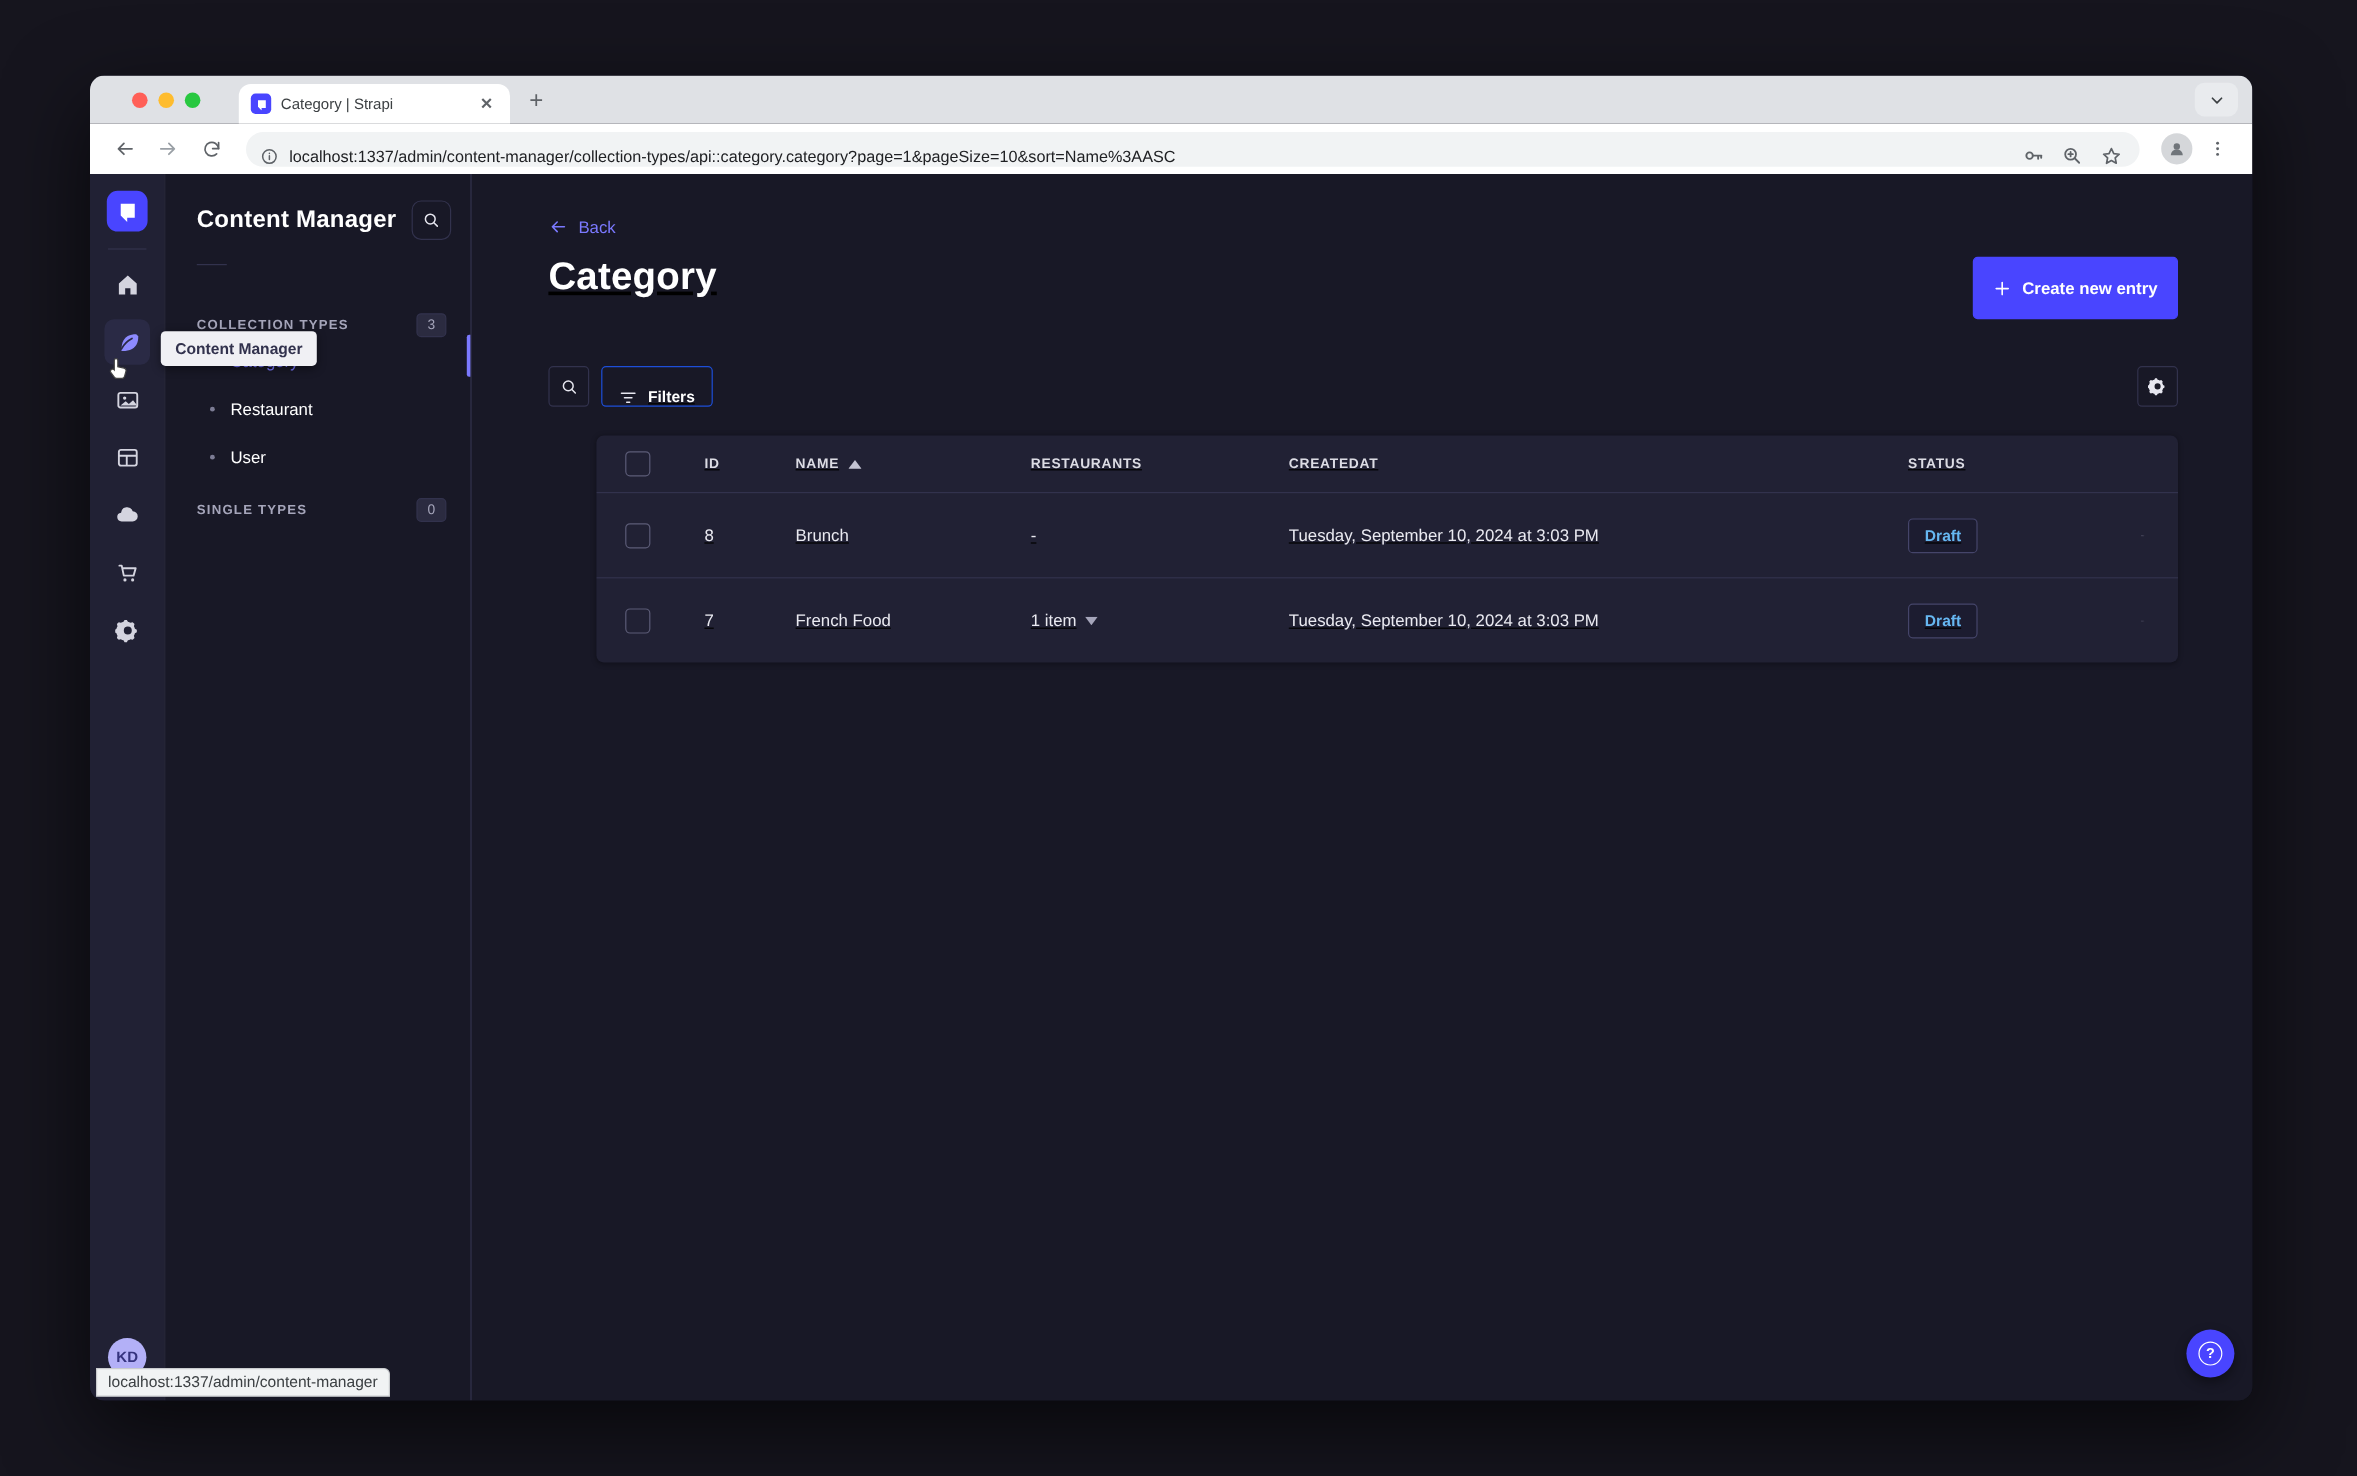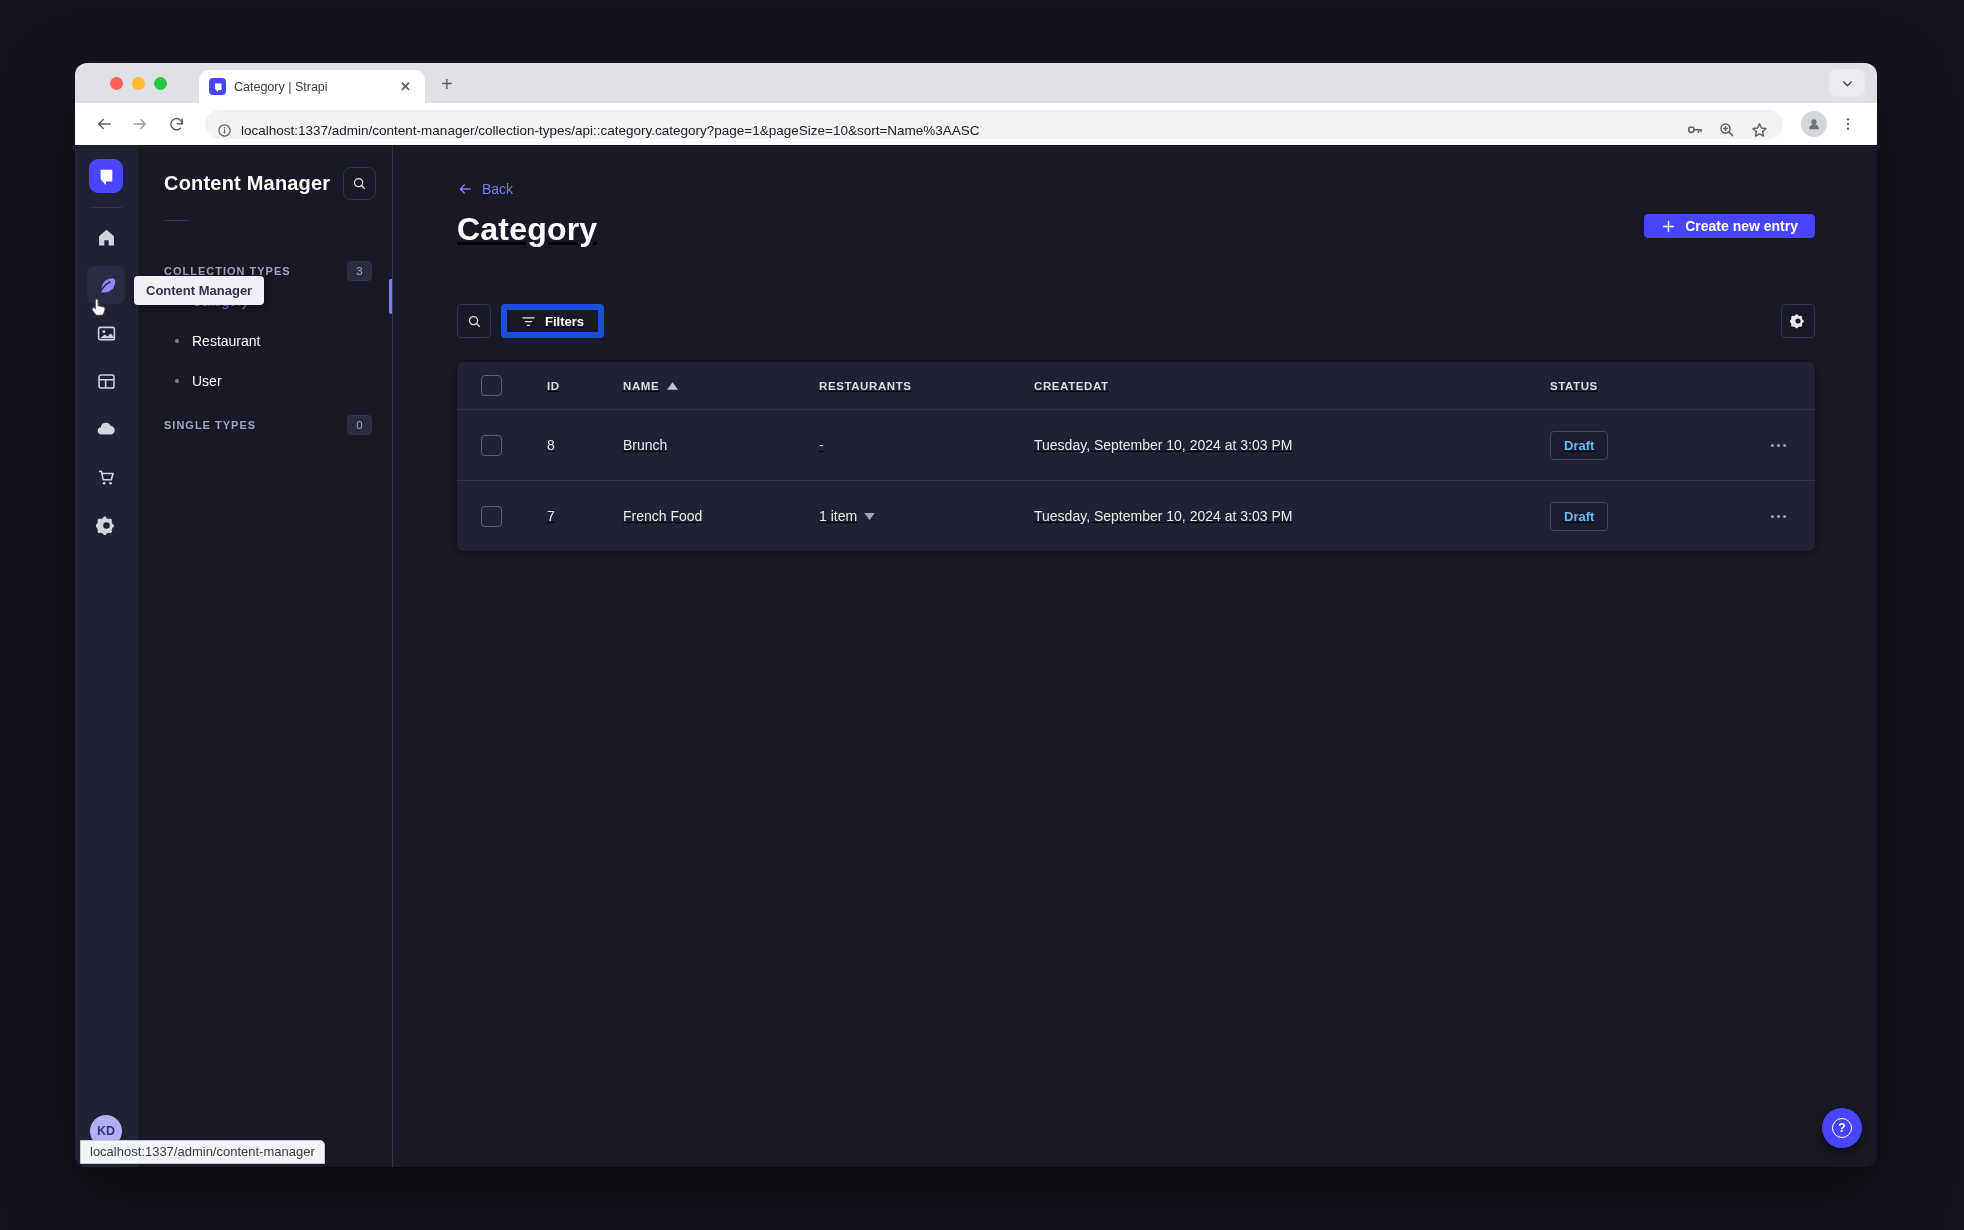--- a/index.html
+++ b/index.html
@@ -94,38 +94,38 @@
     position:absolute; left:59px; top:131px; z-index:30;
     background:#f0f0f4; color:#32324d; font-size:13px; font-weight:bold;
     padding:7px 12px; border-radius:4px; box-shadow:0 2px 8px rgba(0,0,0,.45); white-space:nowrap;
   }
   
   .main { flex:1; position:relative; padding:36px 62px 0 64px; min-width:0;text-decoration:underline; }
   .back-link { display:inline-flex; align-items:center; gap:9px; color:#7b79ff; font-size:14px; }
   .page-title { margin-top:10px; font-size:32px; font-weight:bold; color:#ffffff; letter-spacing:.2px; }
   .page-subtitle { margin-top:6px; font-size:14px; color:#a5a5ba; }
   .create-btn {
-    position:absolute; right:62px; top:69px; height:24px; padding:0 16px;
+    position:absolute; right:62px; top:69px; height:52px; padding:0 16px;
     background:#4945ff; border:1px solid #4945ff; border-radius:4px;
     display:flex; align-items:center; gap:9px; color:#ffffff; font-size:14px; font-weight:bold;
   }
   .list-toolbar { margin-top:56px; display:flex; align-items:center; gap:10px; position:relative; }
   .icon-btn-sq {
     width:34px; height:34px; border:1px solid #32324d; border-radius:4px;
     display:flex; align-items:center; justify-content:center; background:transparent;
   }
   .filters-btn {
-    height:34px; padding:0 14px; border:6px solid #1d4ed8; border-radius:4px;
-    display:flex; align-items:center; gap:9px; color:#ffffff; font-size:13px; font-weight:bold; background:transparent;
+    height:34px; padding:0 14px; border:1px solid #1d4ed8; border-radius:4px;
+    display:flex; align-items:flex-end; gap:9px; color:#ffffff; font-size:13px; font-weight:bold; background:transparent;
   }
   .toolbar-right { position:absolute; right:0; top:0; }
   
   .table-card {
     margin-top:24px; background:#212134; border-radius:6px;
-    box-shadow:0 1px 4px rgba(3,3,5,.35); overflow:hidden;
+    box-shadow:0 1px 4px rgba(3,3,5,.35); overflow:hidden;margin-left:40px;
   }
   .t-row {
     display:grid; grid-template-columns:90px 76px 196px 215px 516px 194px 1fr;
     align-items:center;
   }
   .t-head { height:47px; }
   .t-body-row { height:71px; border-top:1px solid #32324d; }
   .t-cell { display:flex; align-items:center; min-width:0; }
   .cell-check { padding-left:24px; }
   .checkbox { width:21px; height:21px; border:1px solid #5c5c77; border-radius:4px; background:#212134; }

